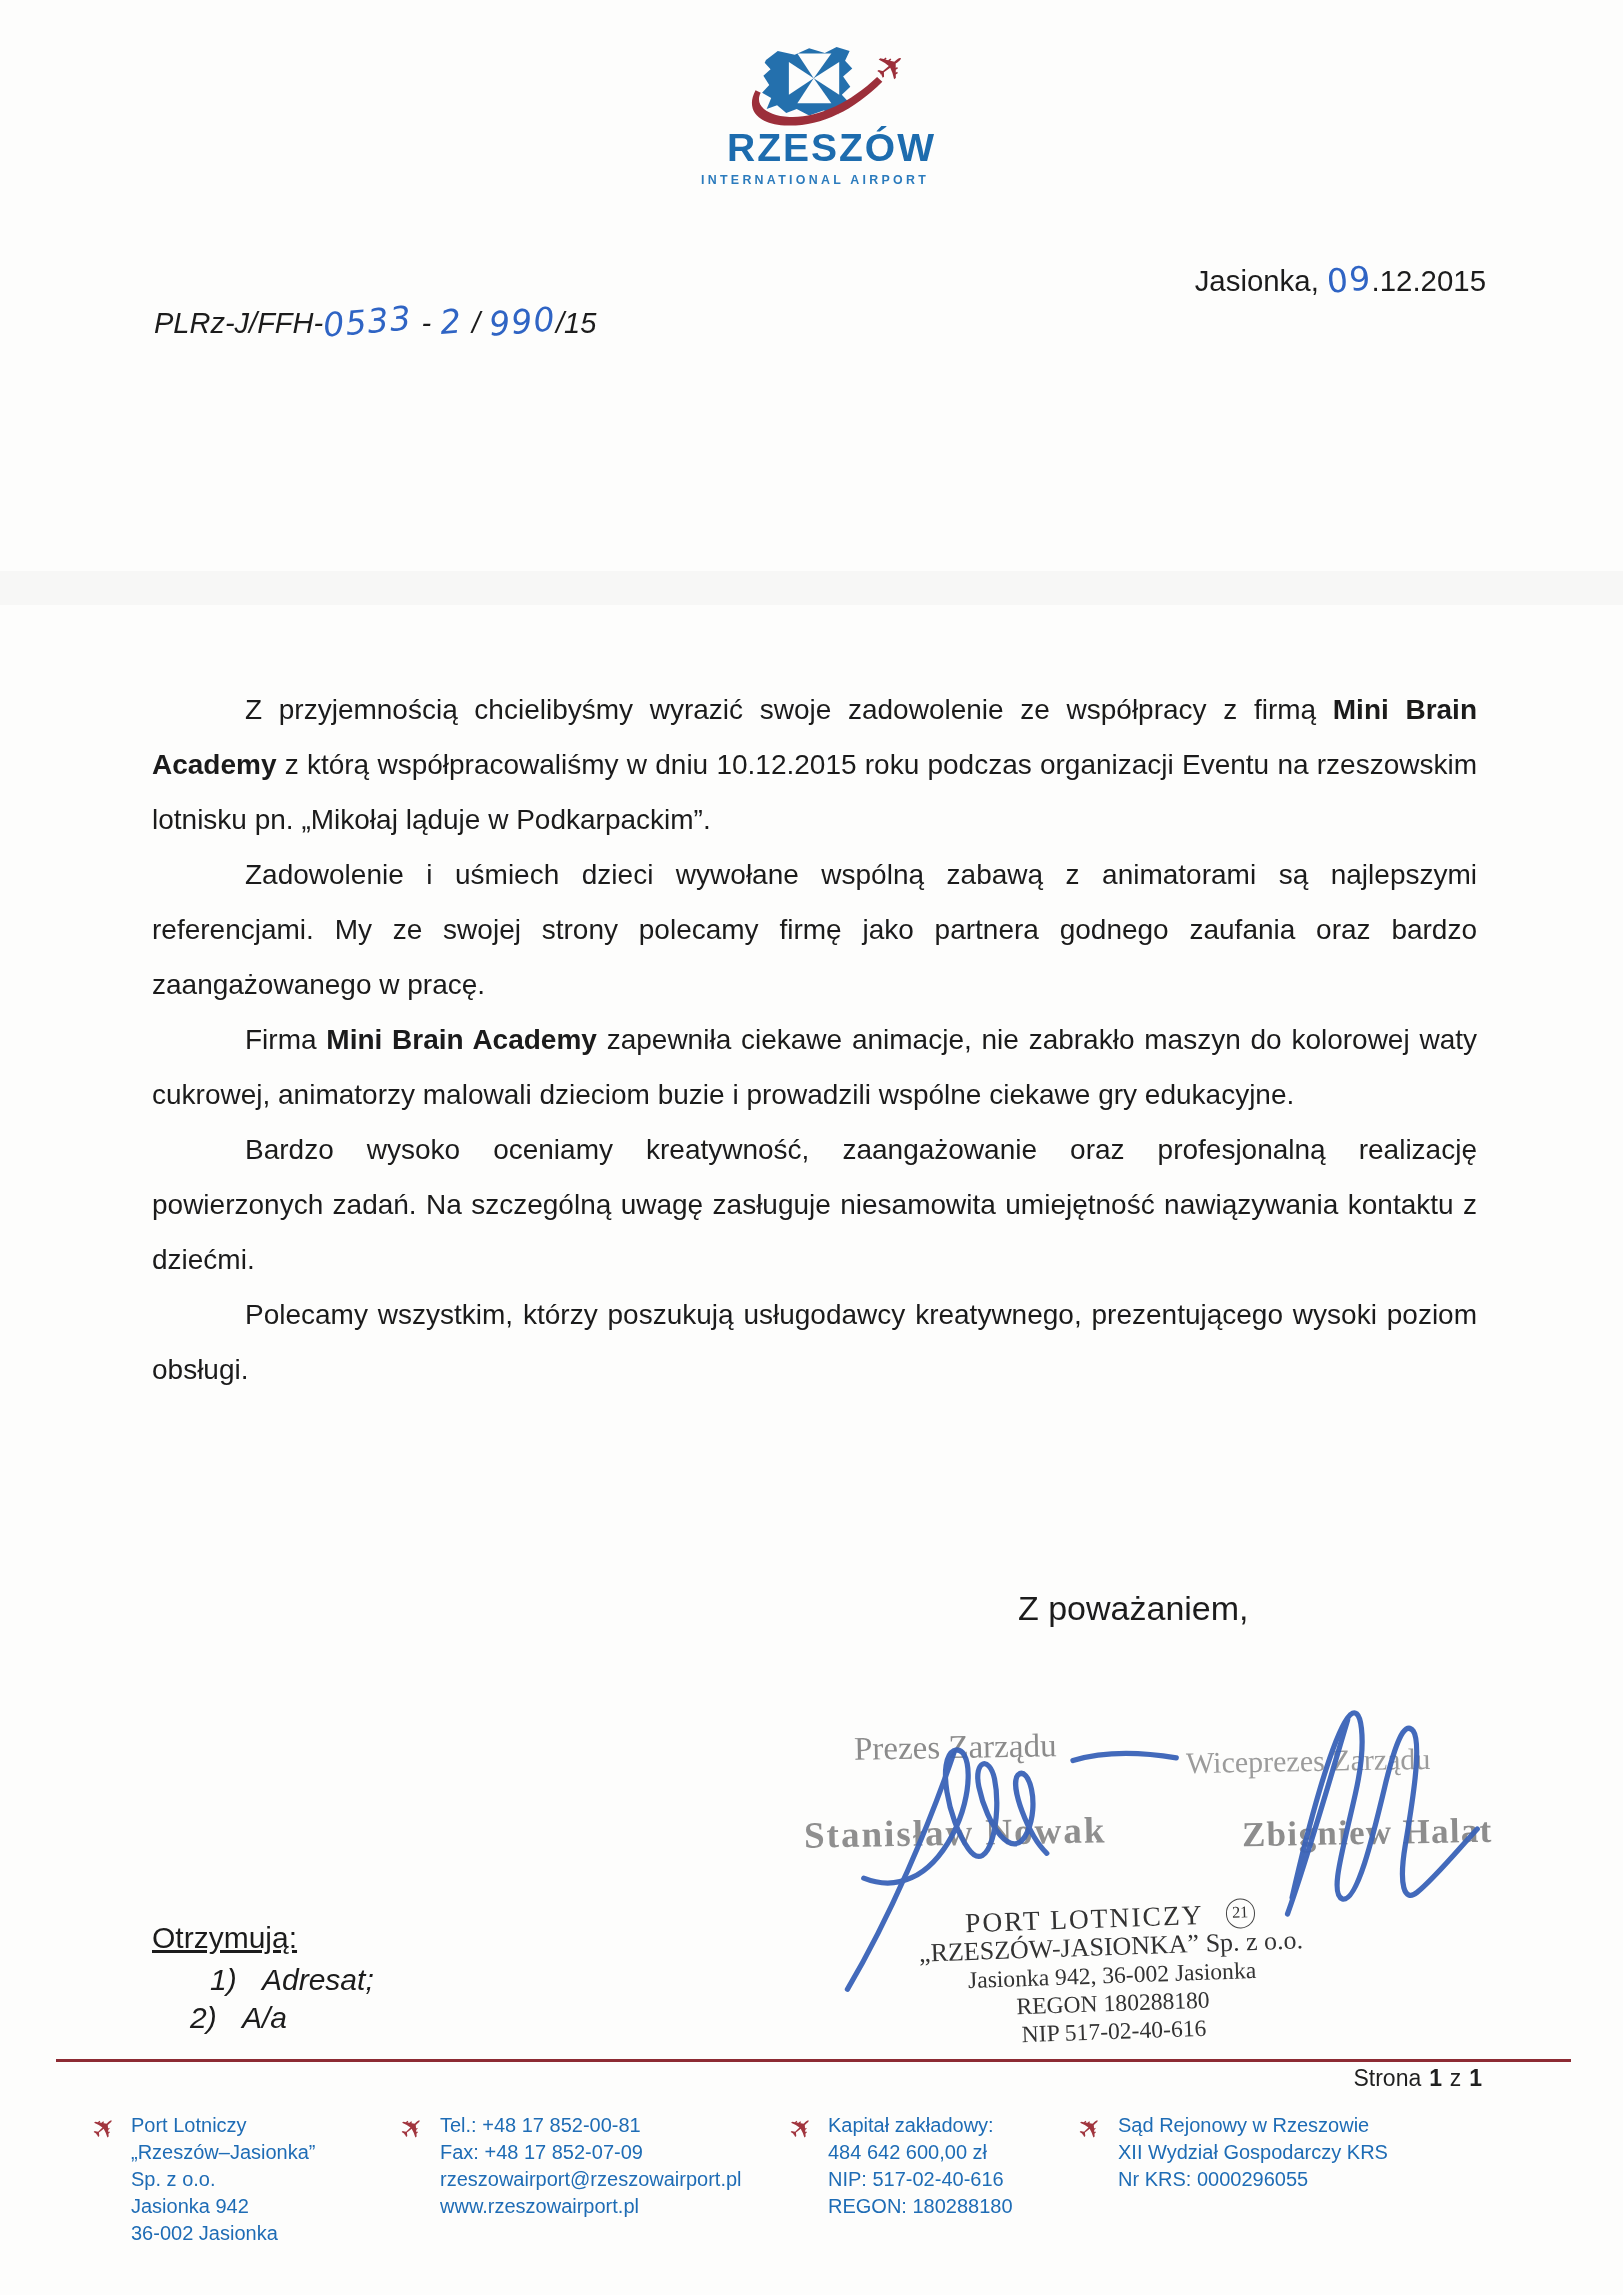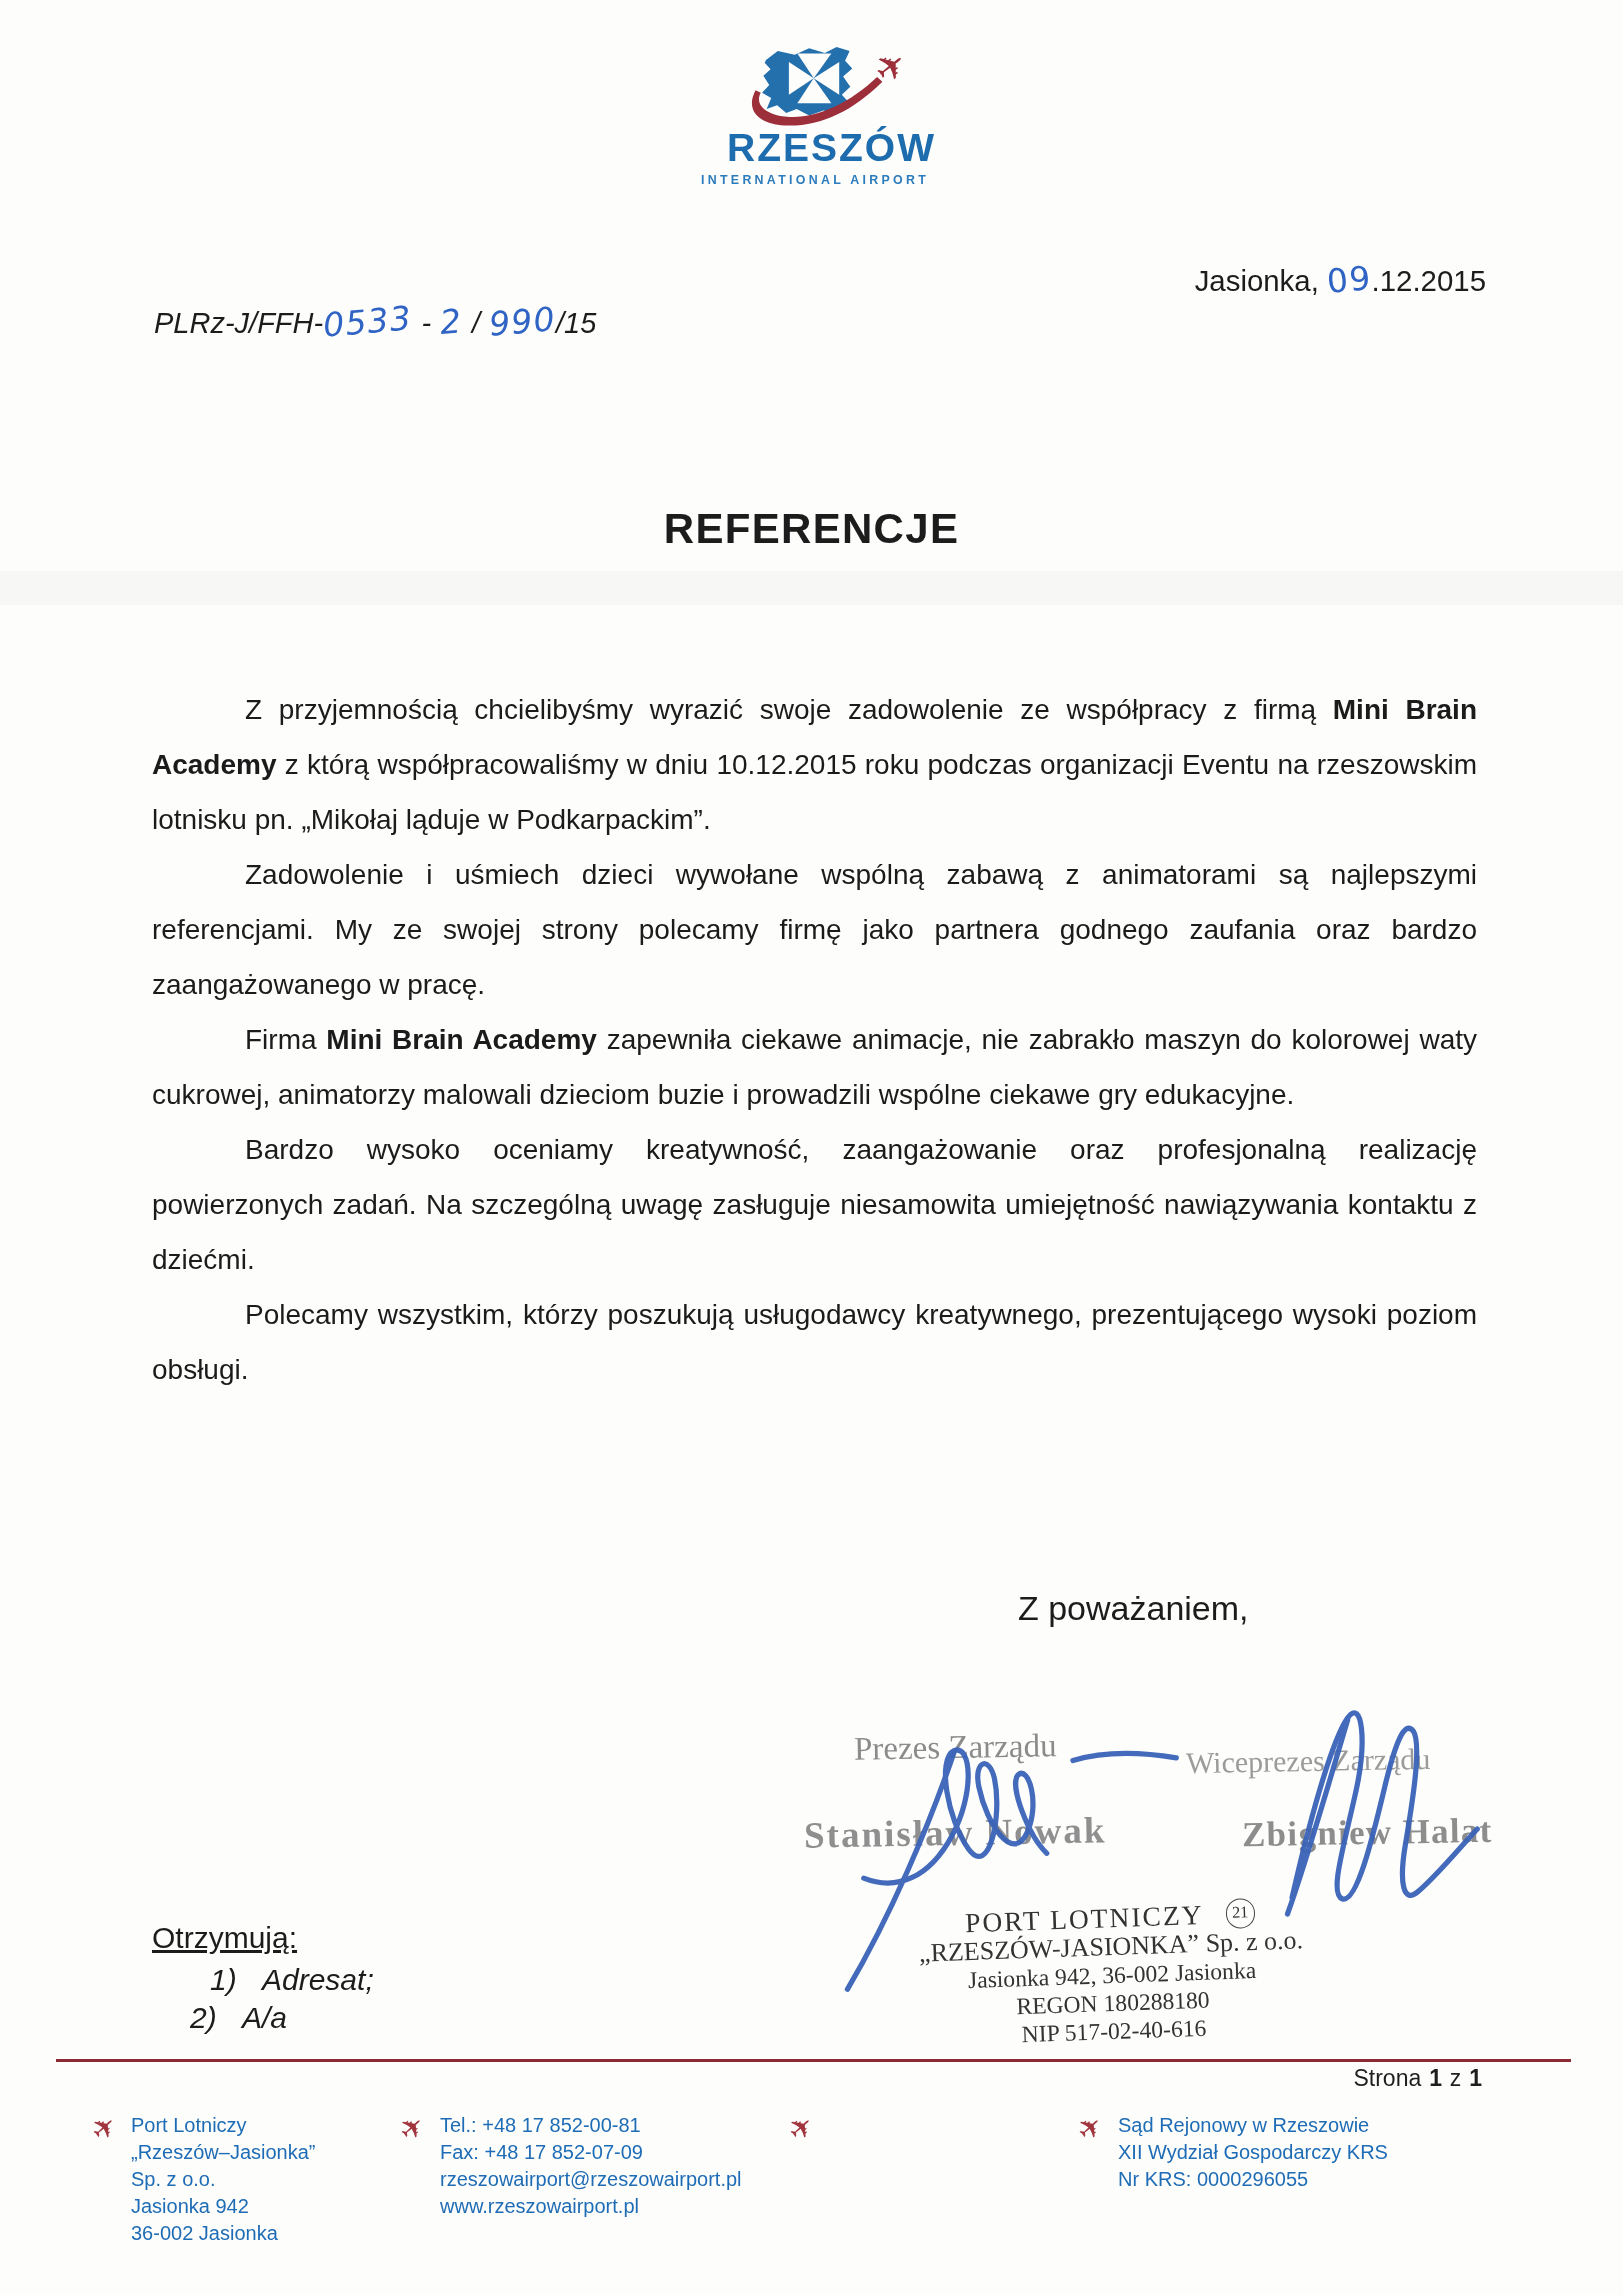--- a/index.html
+++ b/index.html
@@ -98,21 +98,20 @@
 
   <div class="abs date-line">
     <span>Jasionka,</span>
     <span class="hw">09</span><span>.12.2015</span>
   </div>
 
   <div class="abs ref-line">
     <span>PLRz-J/FFH-</span><span class="hw">0533</span><span class="ref-sep">-</span><span class="hw">2</span><span class="ref-sep">/</span><span class="hw">990</span><span>/15</span>
   </div>
 
-  <div class="abs doc-title">REFERENCJE</div>
 
   <div class="abs body-text">
     <p><span>Z przyjemnością chcielibyśmy wyrazić swoje zadowolenie ze współpracy z firmą </span><b>Mini Brain Academy</b><span> z którą współpracowaliśmy w dniu 10.12.2015 roku podczas organizacji Eventu na rzeszowskim lotnisku pn. „Mikołaj ląduje w Podkarpackim”.</span></p>
     <p>Zadowolenie i uśmiech dzieci wywołane wspólną zabawą z animatorami są najlepszymi referencjami. My ze swojej strony polecamy firmę jako partnera godnego zaufania oraz bardzo zaangażowanego w pracę.</p>
     <p><span>Firma </span><b>Mini Brain Academy</b><span> zapewniła ciekawe animacje, nie zabrakło maszyn do kolorowej waty cukrowej, animatorzy malowali dzieciom buzie i prowadzili wspólne ciekawe gry edukacyjne.</span></p>
     <p>Bardzo wysoko oceniamy kreatywność, zaangażowanie oraz profesjonalną realizację powierzonych zadań. Na szczególną uwagę zasługuje niesamowita umiejętność nawiązywania kontaktu z dziećmi.</p>
     <p>Polecamy wszystkim, którzy poszukują usługodawcy kreatywnego, prezentującego wysoki poziom obsługi.</p>
   </div>
 
   <div class="abs closing">Z poważaniem,</div>
@@ -168,20 +167,26 @@
 
   <div class="abs plane-ico pi2"><span>✈</span></div>
   <div class="abs fcol fc2">
     <span>Tel.: +48 17 852-00-81</span>
     <span>Fax: +48 17 852-07-09</span>
     <span>rzeszowairport@rzeszowairport.pl</span>
     <span>www.rzeszowairport.pl</span>
   </div>
 
   <div class="abs plane-ico pi3"><span>✈</span></div>
+  <div class="abs fcol fc3">
+    <span>Kapitał zakładowy:</span>
+    <span>484 642 600,00 zł</span>
+    <span>NIP: 517-02-40-616</span>
+    <span>REGON: 180288180</span>
+  </div>
 
   <div class="abs plane-ico pi4"><span>✈</span></div>
   <div class="abs fcol fc4">
     <span>Sąd Rejonowy w Rzeszowie</span>
     <span>XII Wydział Gospodarczy KRS</span>
     <span>Nr KRS: 0000296055</span>
   </div>
 
 </div>
 

